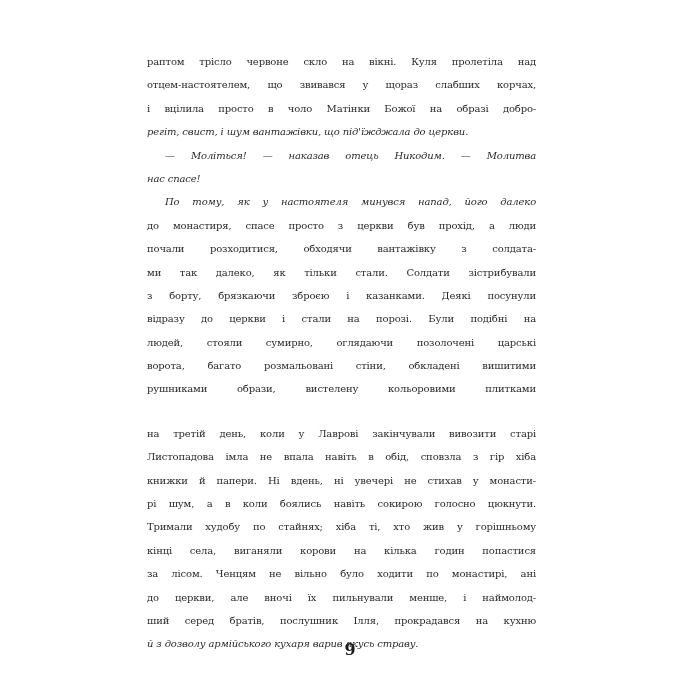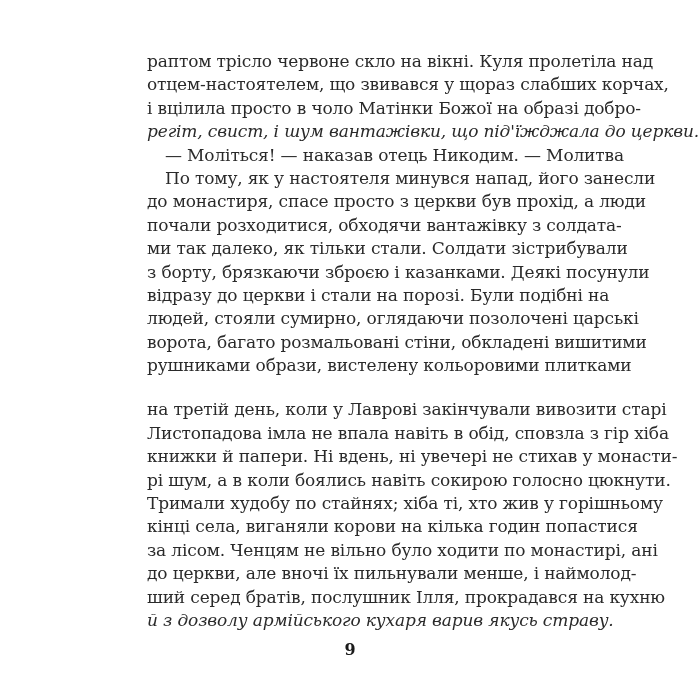--- a/index.html
+++ b/index.html
@@ -18,32 +18,33 @@
     .page {
       position: absolute;
       left: 147px;
       top: 50px;
       width: 389px;
     }
     .line {
       display: block;
       height: 23.4px;
       line-height: 23.4px;
-      font-size: 17px;
+      font-size: 10px;
       white-space: nowrap;
       text-align: justify;
       text-align-last: justify;
       letter-spacing: -0.15px;
     }
     .line.last {
       text-align-last: left;
       font-style: italic;
     }
     .line.indent {
       padding-left: 18px;
+      font-style: italic;
     }
     .section-gap {
       height: 21px;
     }
     .page-number {
       position: absolute;
       left: 0;
       width: 700px;
       top: 640px;
       text-align: center;
@@ -60,24 +61,25 @@
 
   <div>
     <span class="line">раптом трісло червоне скло на вікні. Куля пролетіла над</span>
     <span class="line">отцем-настоятелем, що звивався у щораз слабших корчах,</span>
     <span class="line">і вцілила просто в чоло Матінки Божої на образі добро-</span>
     <span class="line last">регіт, свист, і шум вантажівки, що під'їжджала до церкви.</span>
   </div>
 
   <div>
     <span class="line indent">— Моліться! — наказав отець Никодим. — Молитва</span>
+    <span class="line last">нас спасе!</span>
   </div>
 
   <div>
-    <span class="line indent">По тому, як у настоятеля минувся напад, його занесли</span>
+    <span class="line indent">По тому, як у настоятеля минувся напад, його далеко</span>
     <span class="line">до монастиря, спасе просто з церкви був прохід, а люди</span>
     <span class="line">почали розходитися, обходячи вантажівку з солдата-</span>
     <span class="line">ми так далеко, як тільки стали. Солдати зістрибували</span>
     <span class="line">з борту, брязкаючи зброєю і казанками. Деякі посунули</span>
     <span class="line">відразу до церкви і стали на порозі. Були подібні на</span>
     <span class="line">людей, стояли сумирно, оглядаючи позолочені царські</span>
     <span class="line">ворота, багато розмальовані стіни, обкладені вишитими</span>
     <span class="line">рушниками образи, вистелену кольоровими плитками</span>
   </div>
 

